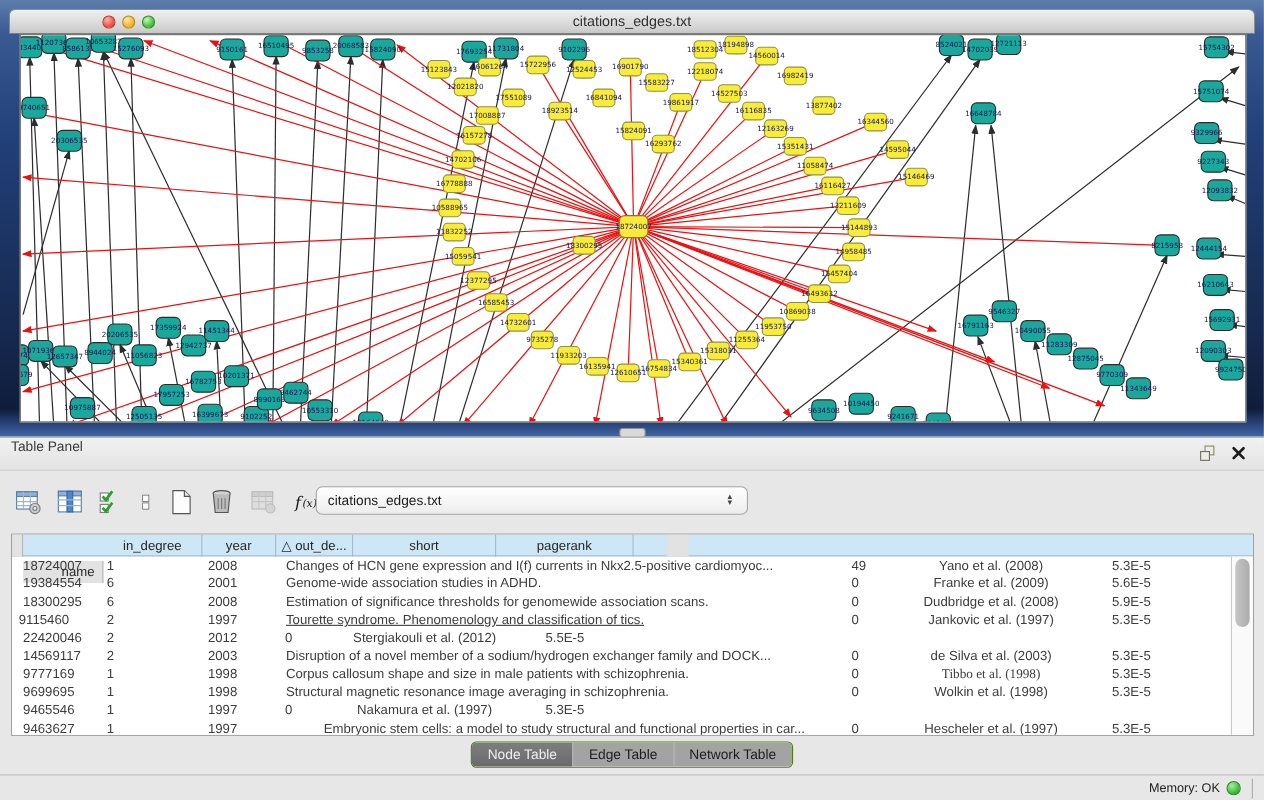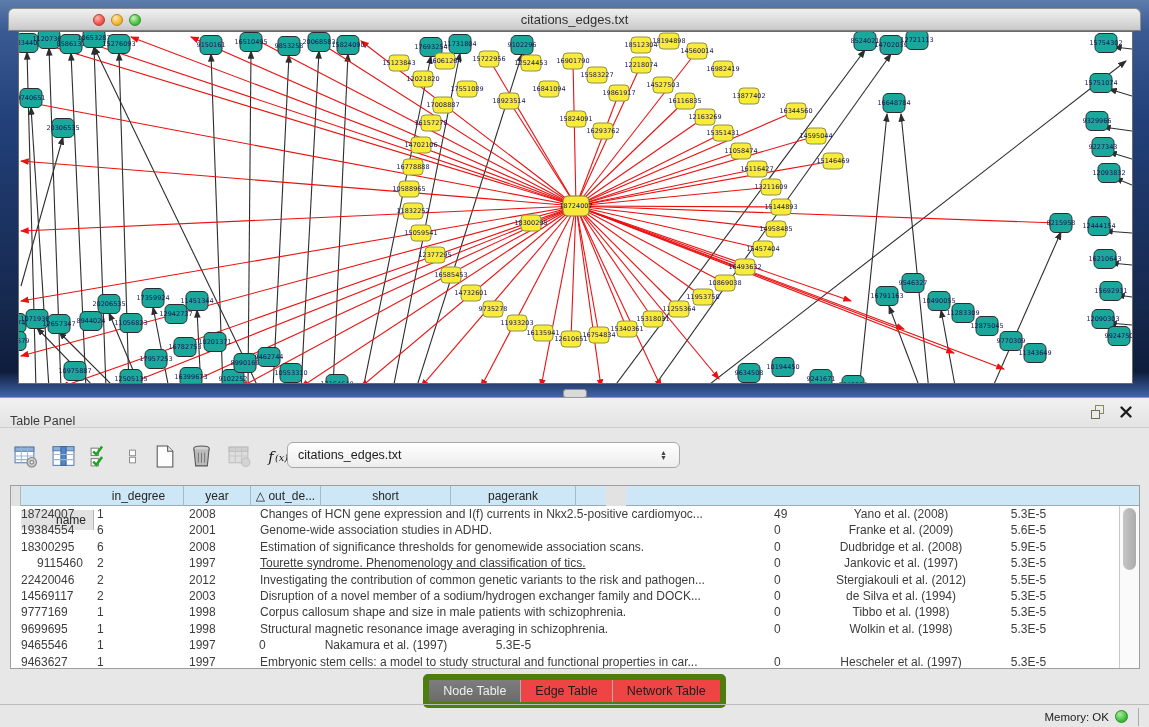--- a/index.html
+++ b/index.html
@@ -22,21 +22,21 @@
   .er{stroke:#ea1111;stroke-width:1.1;}
   .nt{fill:#1ba89c;stroke:#2c2c2c;stroke-width:1;}
   .ny{fill:#f8ec38;stroke:#90904a;stroke-width:1;}
   .nh{fill:#f8e93a;stroke:#7c7c30;stroke-width:1;}
   .nl{font-family:"DejaVu Sans",sans-serif;font-size:6.5px;fill:#141452;text-anchor:middle;}
   #split-handle{position:absolute;left:563px;top:389px;width:24px;height:9px;background:#d9d9d9;border:1px solid #8f8f8f;border-radius:3px;box-sizing:border-box;}
 
   
   #panel{position:absolute;left:0;top:397px;width:1149px;height:330px;background:#e7e7e7;border-top:1px solid #9a9a9a;box-sizing:border-box;}
   #panel-header{position:absolute;left:0;top:0;width:100%;height:30px;background:linear-gradient(180deg,#f1f1f1,#e3e3e3);border-bottom:1px solid #cfcfcf;box-sizing:border-box;}
-  #panel-title{position:absolute;left:10px;top:16px;font-size:12.5px;color:#3a3a3a;}
+  #panel-title{position:absolute;left:10px;top:1px;font-size:12.5px;color:#3a3a3a;}
   .panel-hbtn{position:absolute;top:5px;width:22px;height:20px;border:none;background:transparent;padding:0;cursor:default;}
   #float-btn{right:40px;}
   #close-btn{right:12px;}
 
   #toolbar{position:absolute;left:10px;top:36px;height:44px;display:flex;align-items:center;gap:7px;}
   .tb{border:none;background:transparent;padding:2px;height:32px;display:flex;align-items:center;justify-content:center;}
   #combo{position:absolute;left:287px;top:44px;width:393px;height:26px;box-sizing:border-box;
     background:linear-gradient(180deg,#ffffff,#ededed);border:1px solid #a8a8a8;border-radius:6px;
     display:flex;align-items:center;padding:0 10px;font-size:12.5px;color:#1c1c1c;}
   #combo-value{flex:1;}
@@ -51,22 +51,22 @@
   .hc.right{justify-content:flex-end;padding-right:7px;margin-top:24px;}
   #tbody{background:#fff;}
   .trow{display:flex;height:16.4px;align-items:center;}
   .tc{box-sizing:border-box;font-size:12px;color:#3c3c3c;white-space:nowrap;overflow:hidden;height:16.4px;line-height:16.4px;}
   .tc.center{text-align:center;}
   #vscroll{position:absolute;right:0px;top:20px;width:20px;height:162px;background:#fafafa;border-left:1px solid #c9c9c9;box-sizing:border-box;}
   #vthumb{position:absolute;left:3px;top:2px;width:13px;height:62px;background:linear-gradient(90deg,#c6c6c6,#ababab);border-radius:7px;}
 
   
   #tabbar{position:absolute;left:0;top:276px;width:100%;display:flex;justify-content:center;}
-  #seg{display:flex;border:6px solid #4d7c0f;border-radius:5px;overflow:hidden;background:#fdfdfd;}
-  .seg-tab{height:22px;padding:0 14px;display:flex;align-items:center;font-size:12.5px;color:#1d1d1d;background:#ef4444;border-right:1px solid #b0b0b0;border-left:none;border-top:none;border-bottom:none;}
+  #seg{display:flex;border:1px solid #4d7c0f;border-radius:5px;overflow:hidden;background:#fdfdfd;}
+  .seg-tab{height:22px;padding:0 14px;display:flex;align-items:center;font-size:12.5px;color:#1d1d1d;background:#a3a3a3;border-right:1px solid #b0b0b0;border-left:none;border-top:none;border-bottom:none;}
   .seg-tab:last-child{border-right:none;}
   .seg-tab.active{background:linear-gradient(180deg,#7e7e7e,#6a6a6a);color:#efefef;}
 
   
   #statusbar{position:absolute;left:0;top:306px;width:100%;height:24px;border-top:1px solid #bdbdbd;display:flex;align-items:center;justify-content:flex-end;gap:6px;padding-right:10px;box-sizing:border-box;}
   #memory-label{font-size:11.5px;color:#222;}
   #memory-dot{width:13px;height:13px;border-radius:50%;background:radial-gradient(circle at 35% 30%,#a8eda0,#3dbb36 65%,#2d9e28);border:1px solid #2b8a27;box-sizing:border-box;}
   #status-tick{width:1px;height:18px;background:#aaa;margin-left:4px;}
 </style>
 </head>
@@ -537,53 +537,52 @@
         <div class="trow">
           <div class="tc" style="width: 83px; flex: 0 0 83px; padding-left: 10px;">18300295</div>
           <div class="tc" style="width: 90px; flex: 0 0 90px; padding-left: 3px;">6</div>
           <div class="tc" style="width: 67px; flex: 0 0 67px; padding-left: 5px;">2008</div>
           <div class="tc" style="width: 515px; flex: 0 0 515px; padding-left: 9px;">Estimation of significance thresholds for genomewide association scans.</div>
           <div class="tc" style="width: 70px; flex: 0 0 70px; padding-left: 8px;">0</div>
           <div class="tc center" style="width: 130px; flex: 0 0 130px; padding-left: 0px;">Dudbridge et al. (2008)</div>
           <div class="tc center" style="width: 125px; flex: 0 0 125px; padding-left: 0px;">5.9E-5</div>
         </div>
         <div class="trow">
-          <div class="tc" style="width: 83px; flex: 0 0 83px; padding-left: 26px;">9115460</div>
+          <div class="tc" style="width: 83px; flex: 0 0 83px; padding-left: 6px;">9115460</div>
           <div class="tc" style="width: 90px; flex: 0 0 90px; padding-left: 3px;">2</div>
           <div class="tc" style="width: 67px; flex: 0 0 67px; padding-left: 5px;">1997</div>
           <div class="tc" style="width: 515px; flex: 0 0 515px; padding-left: 9px; text-decoration: underline;">Tourette syndrome. Phenomenology and classification of tics.</div>
           <div class="tc" style="width: 70px; flex: 0 0 70px; padding-left: 8px;">0</div>
           <div class="tc center" style="width: 130px; flex: 0 0 130px; padding-left: 0px;">Jankovic et al. (1997)</div>
           <div class="tc center" style="width: 125px; flex: 0 0 125px; padding-left: 0px;">5.3E-5</div>
         </div>
         <div class="trow">
           <div class="tc" style="width: 83px; flex: 0 0 83px; padding-left: 10px;">22420046</div>
           <div class="tc" style="width: 90px; flex: 0 0 90px; padding-left: 3px;">2</div>
           <div class="tc" style="width: 67px; flex: 0 0 67px; padding-left: 5px;">2012</div>
-          <div class="tc" style="width: 515px; flex: 0 0 515px; padding-left: 9px;">Investigating the contribution of common genetic variants to the risk and pathogen...</div>
           <div class="tc" style="width: 70px; flex: 0 0 70px; padding-left: 8px;">0</div>
           <div class="tc center" style="width: 130px; flex: 0 0 130px; padding-left: 0px;">Stergiakouli et al. (2012)</div>
           <div class="tc center" style="width: 125px; flex: 0 0 125px; padding-left: 0px;">5.5E-5</div>
         </div>
         <div class="trow">
           <div class="tc" style="width: 83px; flex: 0 0 83px; padding-left: 10px;">14569117</div>
           <div class="tc" style="width: 90px; flex: 0 0 90px; padding-left: 3px;">2</div>
           <div class="tc" style="width: 67px; flex: 0 0 67px; padding-left: 5px;">2003</div>
           <div class="tc" style="width: 515px; flex: 0 0 515px; padding-left: 9px;">Disruption of a novel member of a sodium/hydrogen exchanger family and DOCK...</div>
           <div class="tc" style="width: 70px; flex: 0 0 70px; padding-left: 8px;">0</div>
-          <div class="tc center" style="width: 130px; flex: 0 0 130px; padding-left: 0px;">de Silva et al. (1994)</div>
+          <div class="tc center" style="width: 130px; flex: 0 0 130px; padding-left: 0px;">de Silva et al. (2003)</div>
           <div class="tc center" style="width: 125px; flex: 0 0 125px; padding-left: 0px;">5.3E-5</div>
         </div>
         <div class="trow">
           <div class="tc" style="width: 83px; flex: 0 0 83px; padding-left: 10px;">9777169</div>
           <div class="tc" style="width: 90px; flex: 0 0 90px; padding-left: 3px;">1</div>
           <div class="tc" style="width: 67px; flex: 0 0 67px; padding-left: 5px;">1998</div>
           <div class="tc" style="width: 515px; flex: 0 0 515px; padding-left: 9px;">Corpus callosum shape and size in male patients with schizophrenia.</div>
           <div class="tc" style="width: 70px; flex: 0 0 70px; padding-left: 8px;">0</div>
-          <div class="tc center" style="width: 130px; flex: 0 0 130px; padding-left: 0px;">Tibbo et al. (1998)</div>
+          <div class="tc center" style="width: 130px; flex: 0 0 130px; padding-left: 0px; font-family: Liberation Serif, serif;">Tibbo et al. (1998)</div>
           <div class="tc center" style="width: 125px; flex: 0 0 125px; padding-left: 0px;">5.3E-5</div>
         </div>
         <div class="trow">
           <div class="tc" style="width: 83px; flex: 0 0 83px; padding-left: 10px;">9699695</div>
           <div class="tc" style="width: 90px; flex: 0 0 90px; padding-left: 3px;">1</div>
           <div class="tc" style="width: 67px; flex: 0 0 67px; padding-left: 5px;">1998</div>
           <div class="tc" style="width: 515px; flex: 0 0 515px; padding-left: 9px;">Structural magnetic resonance image averaging in schizophrenia.</div>
           <div class="tc" style="width: 70px; flex: 0 0 70px; padding-left: 8px;">0</div>
           <div class="tc center" style="width: 130px; flex: 0 0 130px; padding-left: 0px;">Wolkin et al. (1998)</div>
           <div class="tc center" style="width: 125px; flex: 0 0 125px; padding-left: 0px;">5.3E-5</div>
@@ -593,21 +592,21 @@
           <div class="tc" style="width: 90px; flex: 0 0 90px; padding-left: 3px;">1</div>
           <div class="tc" style="width: 67px; flex: 0 0 67px; padding-left: 5px;">1997</div>
           <div class="tc" style="width: 70px; flex: 0 0 70px; padding-left: 8px;">0</div>
           <div class="tc center" style="width: 130px; flex: 0 0 130px; padding-left: 0px;">Nakamura et al. (1997)</div>
           <div class="tc center" style="width: 125px; flex: 0 0 125px; padding-left: 0px;">5.3E-5</div>
         </div>
         <div class="trow">
           <div class="tc" style="width: 83px; flex: 0 0 83px; padding-left: 10px;">9463627</div>
           <div class="tc" style="width: 90px; flex: 0 0 90px; padding-left: 3px;">1</div>
           <div class="tc" style="width: 67px; flex: 0 0 67px; padding-left: 5px;">1997</div>
-          <div class="tc" style="width: 515px; flex: 0 0 515px; padding-left: 9px;">Embryonic stem cells: a model to study structural and functional properties in car...</div>
+          <div class="tc" style="width: 515px; flex: 0 0 515px; padding-left: 9px; text-align: center;">Embryonic stem cells: a model to study structural and functional properties in car...</div>
           <div class="tc" style="width: 70px; flex: 0 0 70px; padding-left: 8px;">0</div>
           <div class="tc center" style="width: 130px; flex: 0 0 130px; padding-left: 0px;">Hescheler et al. (1997)</div>
           <div class="tc center" style="width: 125px; flex: 0 0 125px; padding-left: 0px;">5.3E-5</div>
         </div>
       </div>
     <div id="vscroll">
       <div id="vthumb"></div>
     </div>
   </div>
 

